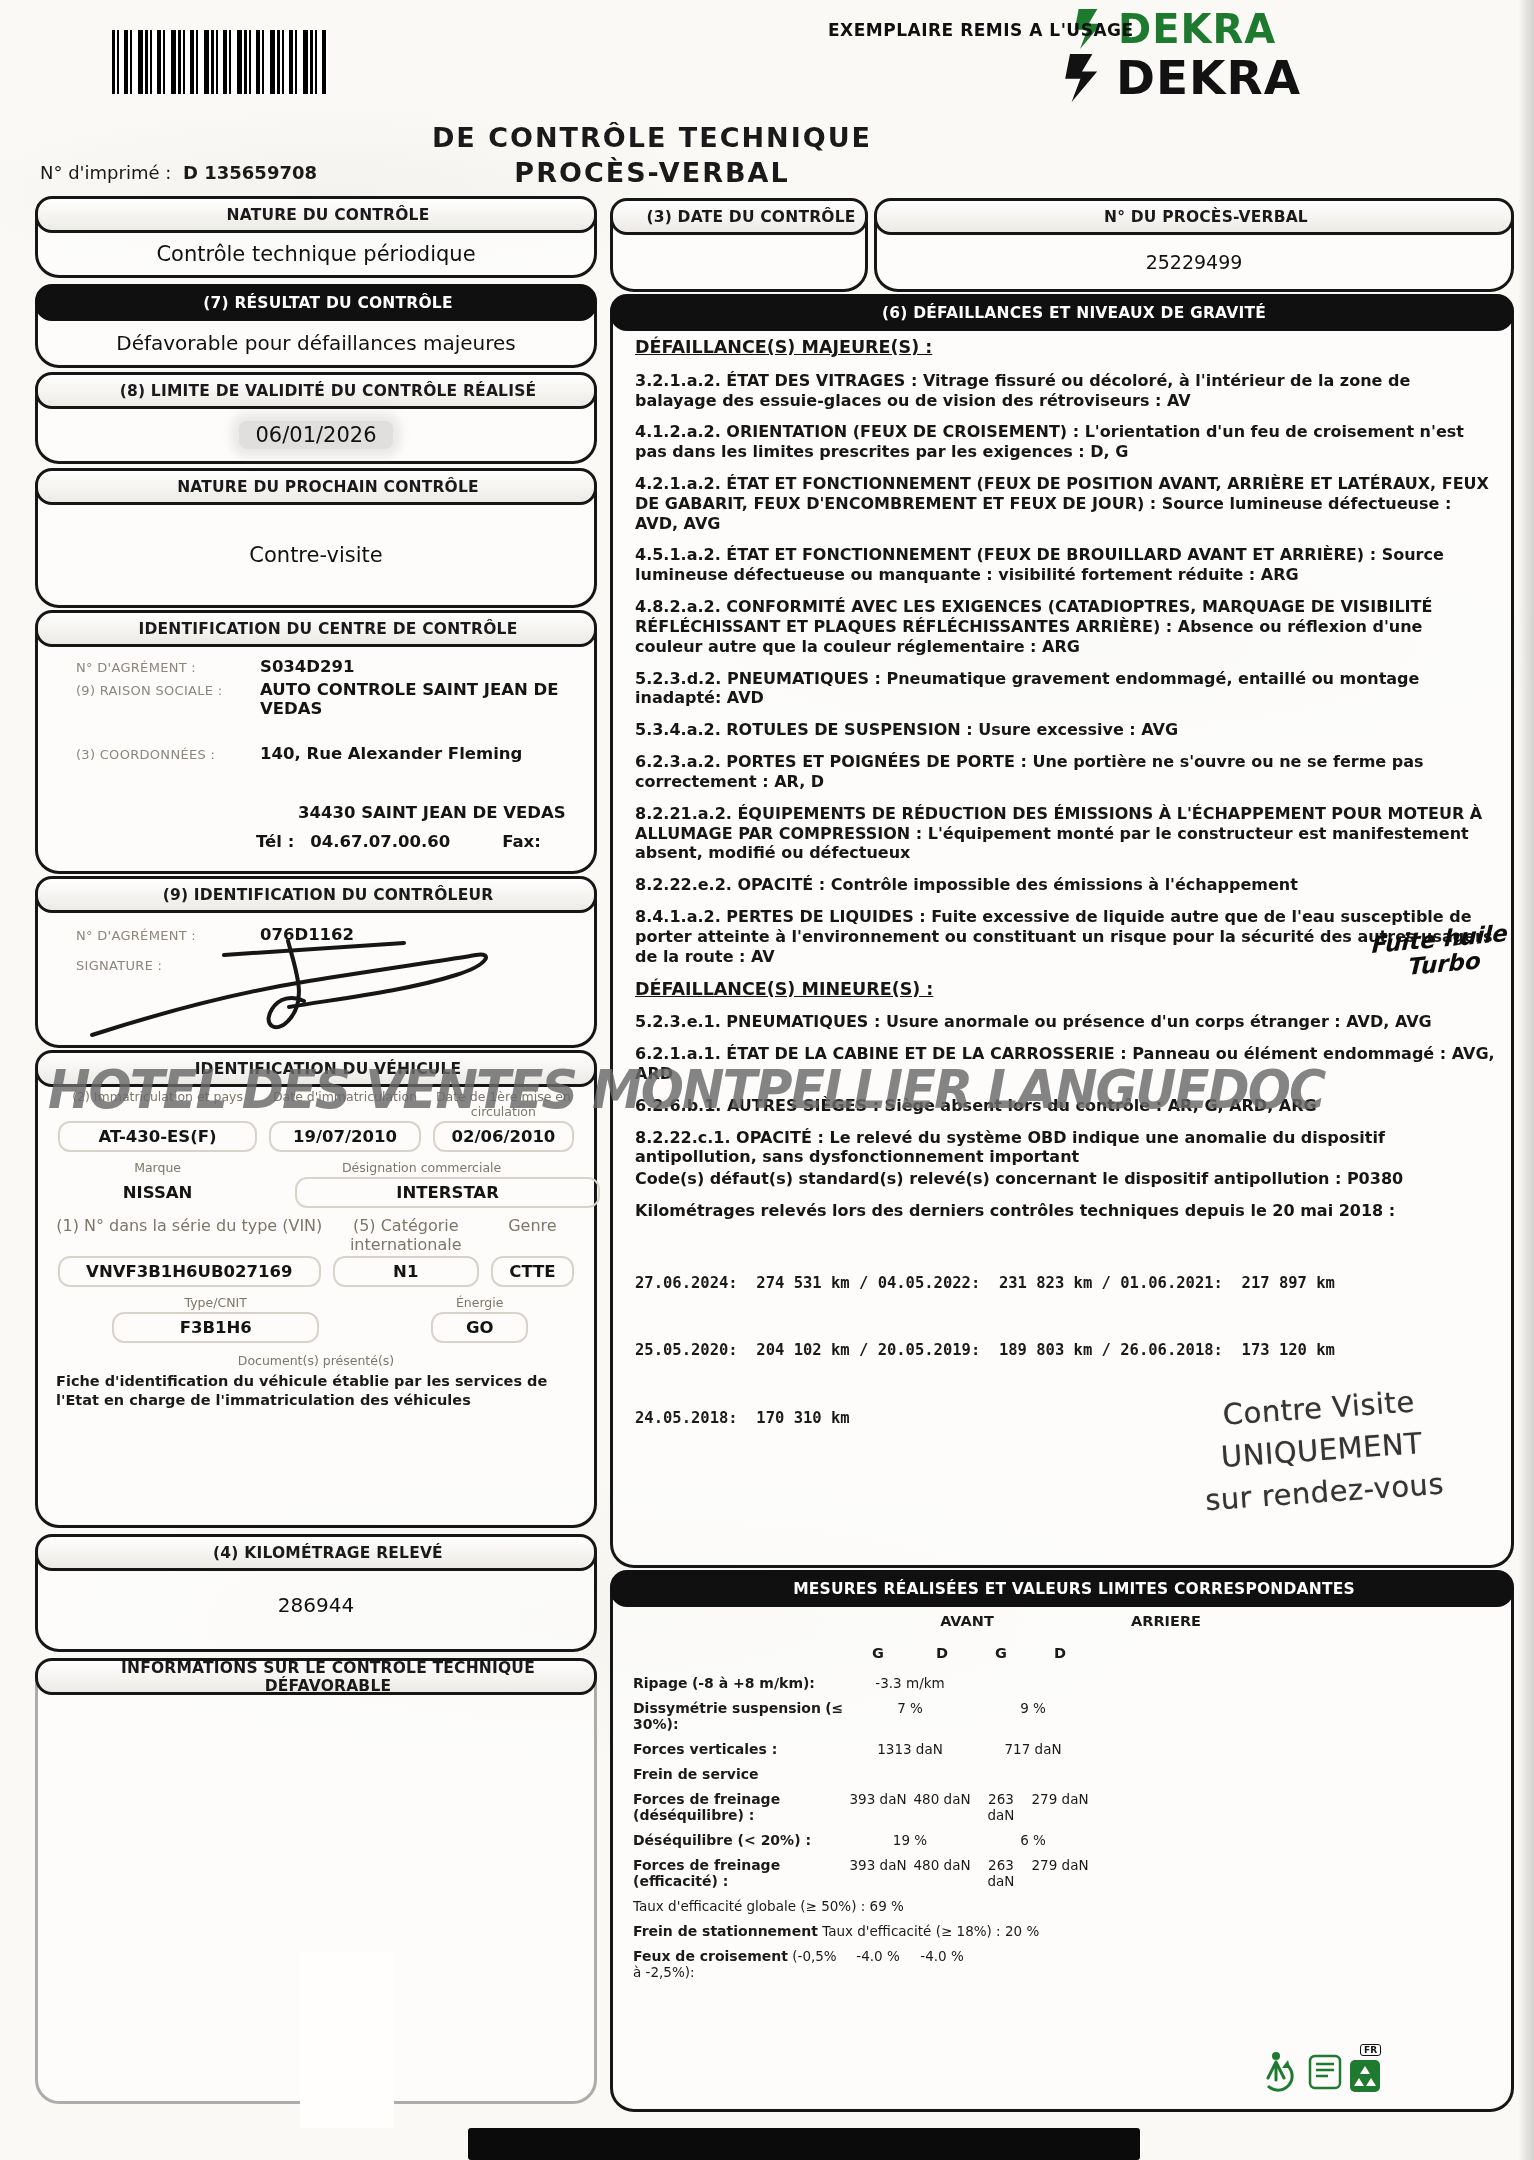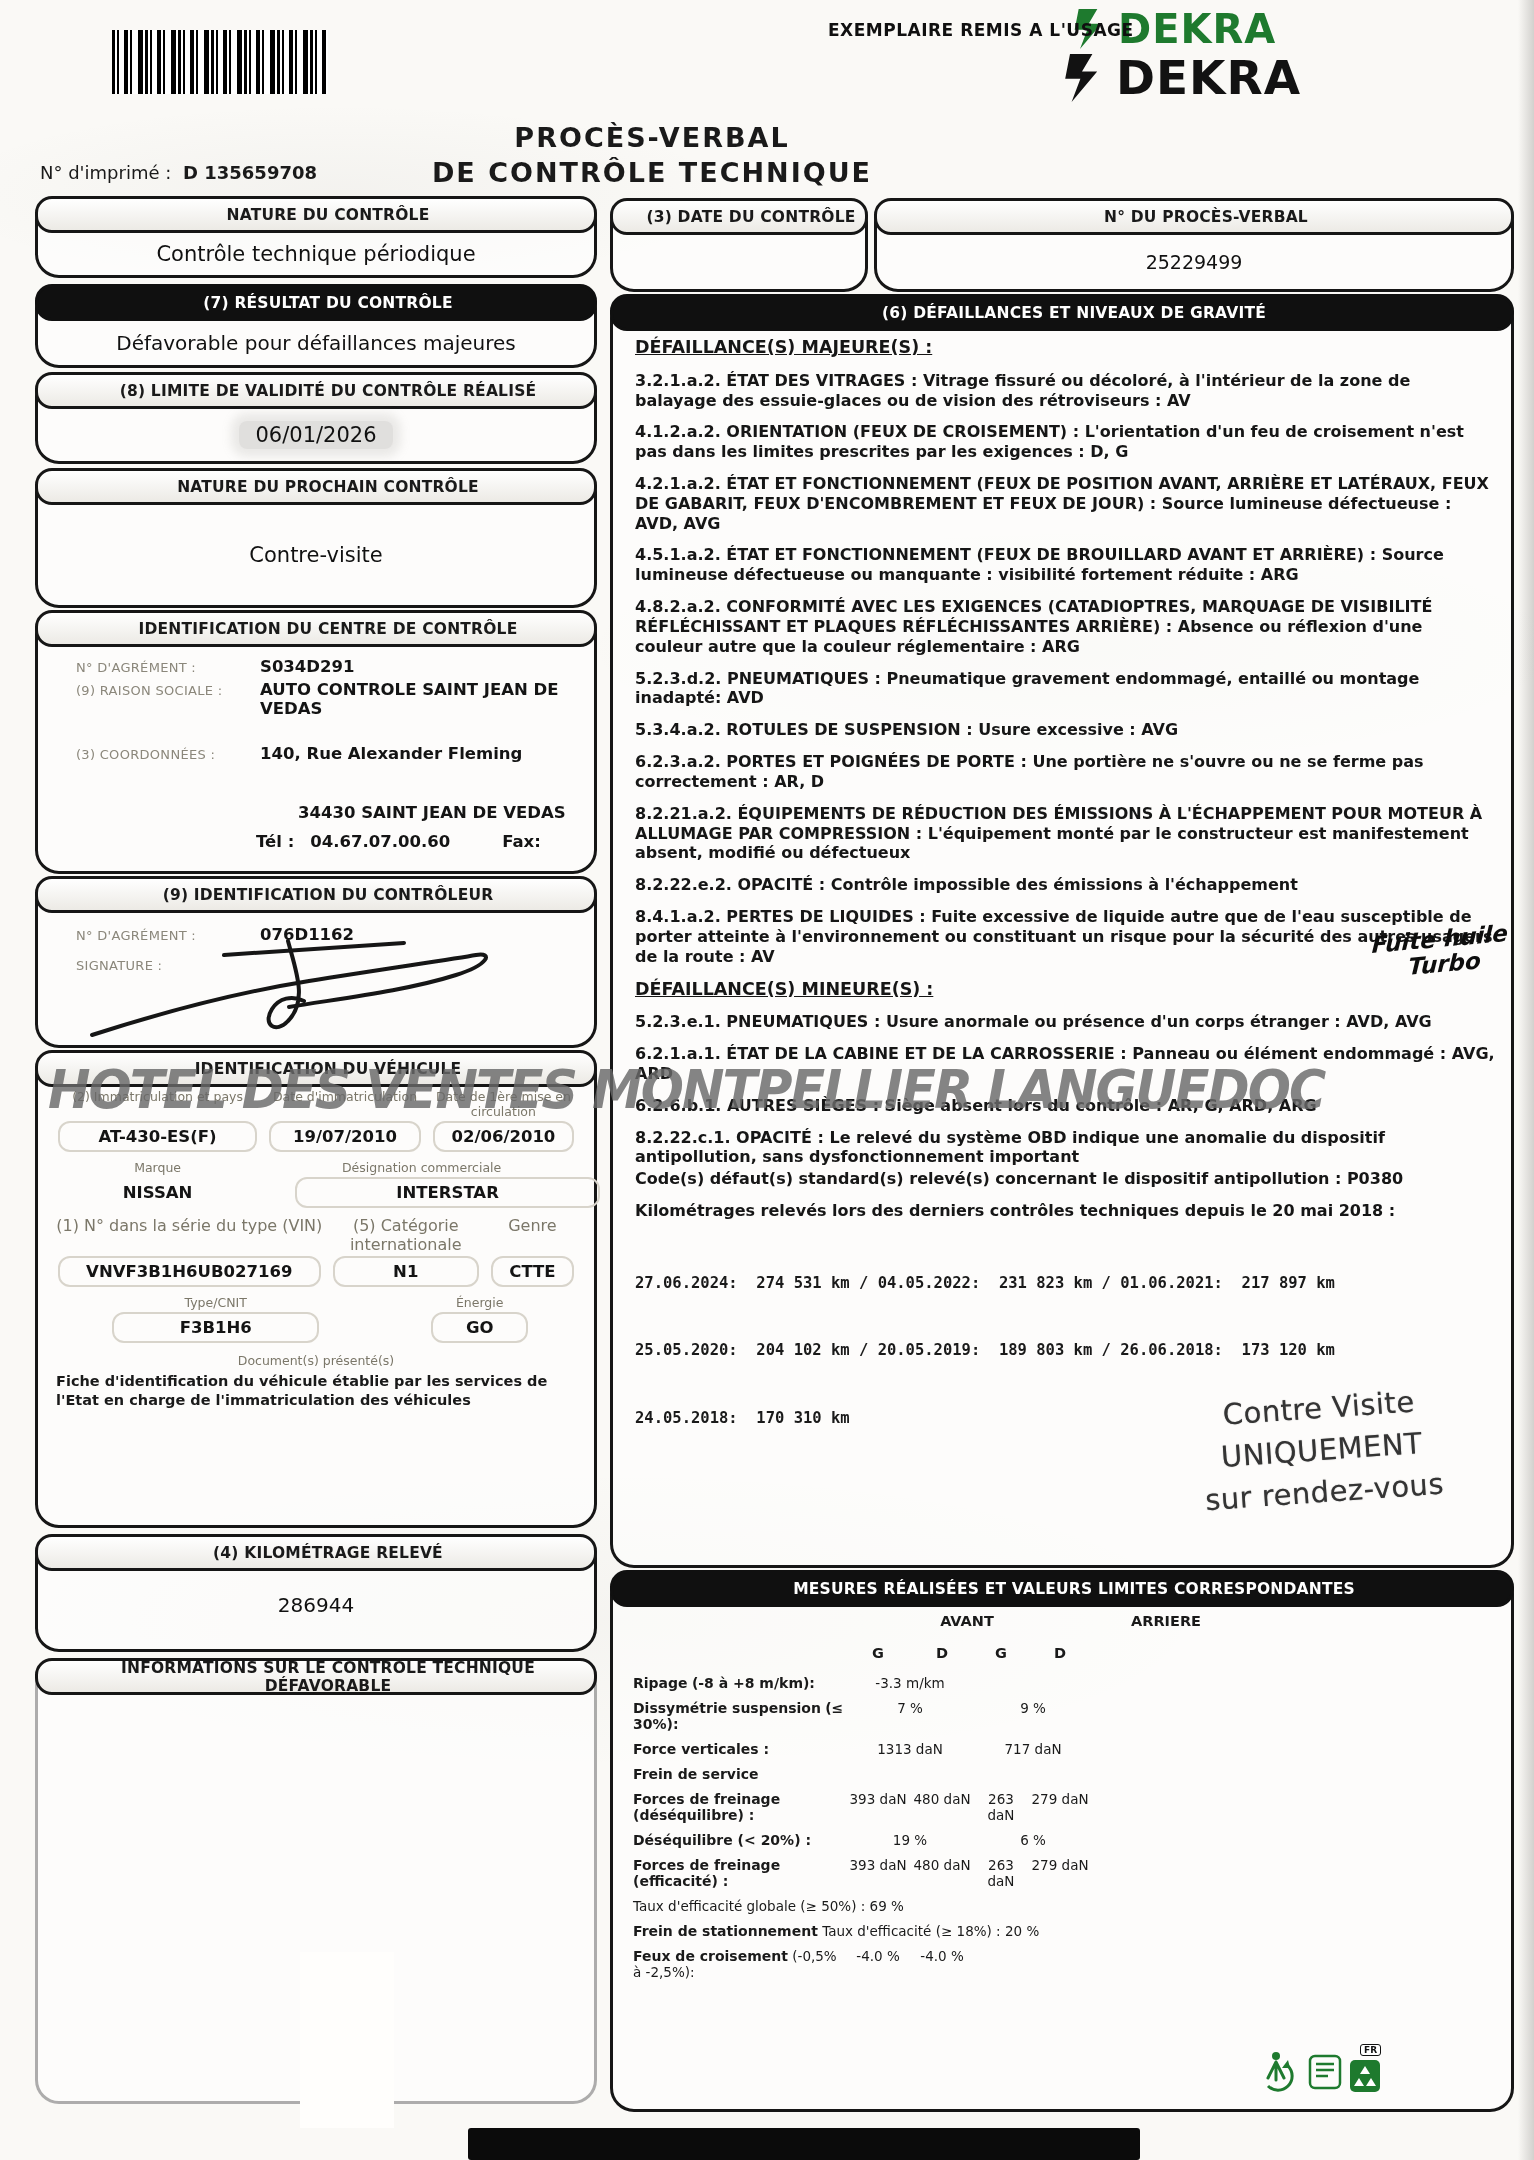--- a/index.html
+++ b/index.html
@@ -94,22 +94,22 @@
 
 <div class="page">
   <div class="edge-right"></div>
 
   <div class="barcode"></div>
   <div class="printed">
     <span>N° d'imprimé :</span>
     <b>D 135659708</b>
   </div>
   <div class="doc-title">
+    <div>DE CONTRÔLE TECHNIQUE</div>
     <div>PROCÈS-VERBAL</div>
-    <div>DE CONTRÔLE TECHNIQUE</div>
   </div>
   <div class="copy-note">EXEMPLAIRE REMIS A L'USAGE</div>
   <div class="dekra dekra-green">
     <svg width="40" height="44" viewBox="0 0 60 64">
       <path d="M10 2 L38 2 L25 24 L44 24 L12 62 L23 33 L4 33 Z" fill="#1e7a2e"></path>
     </svg>
     <span class="word">DEKRA</span>
   </div>
   <div class="dekra dekra-black">
     <svg width="48" height="54" viewBox="0 0 60 64">
@@ -321,21 +321,21 @@
           <b>(-8 à +8 m/km):</b></div>
         <div class="sp-av">-3.3 m/km</div>
       </div>
       <div class="mrow">
         <div class="mlabel"><b>Dissymétrie suspension</b>
           <b>(≤ 30%):</b></div>
         <div class="sp-av">7 %</div>
         <div class="sp-ar">9 %</div>
       </div>
       <div class="mrow">
-        <div class="mlabel"><b>Force verticales :</b></div>
+        <div class="mlabel"><b>Forces verticales :</b></div>
         <div class="sp-av">1313 daN</div>
         <div class="sp-ar">717 daN</div>
       </div>
       <div class="mrow">
         <div class="mlabel"><b>Frein de service</b></div>
       </div>
       <div class="mrow">
         <div class="mlabel"><b>Forces de freinage (déséquilibre) :</b></div>
         <div class="mc">393 daN</div>
         <div class="mc">480 daN</div>

